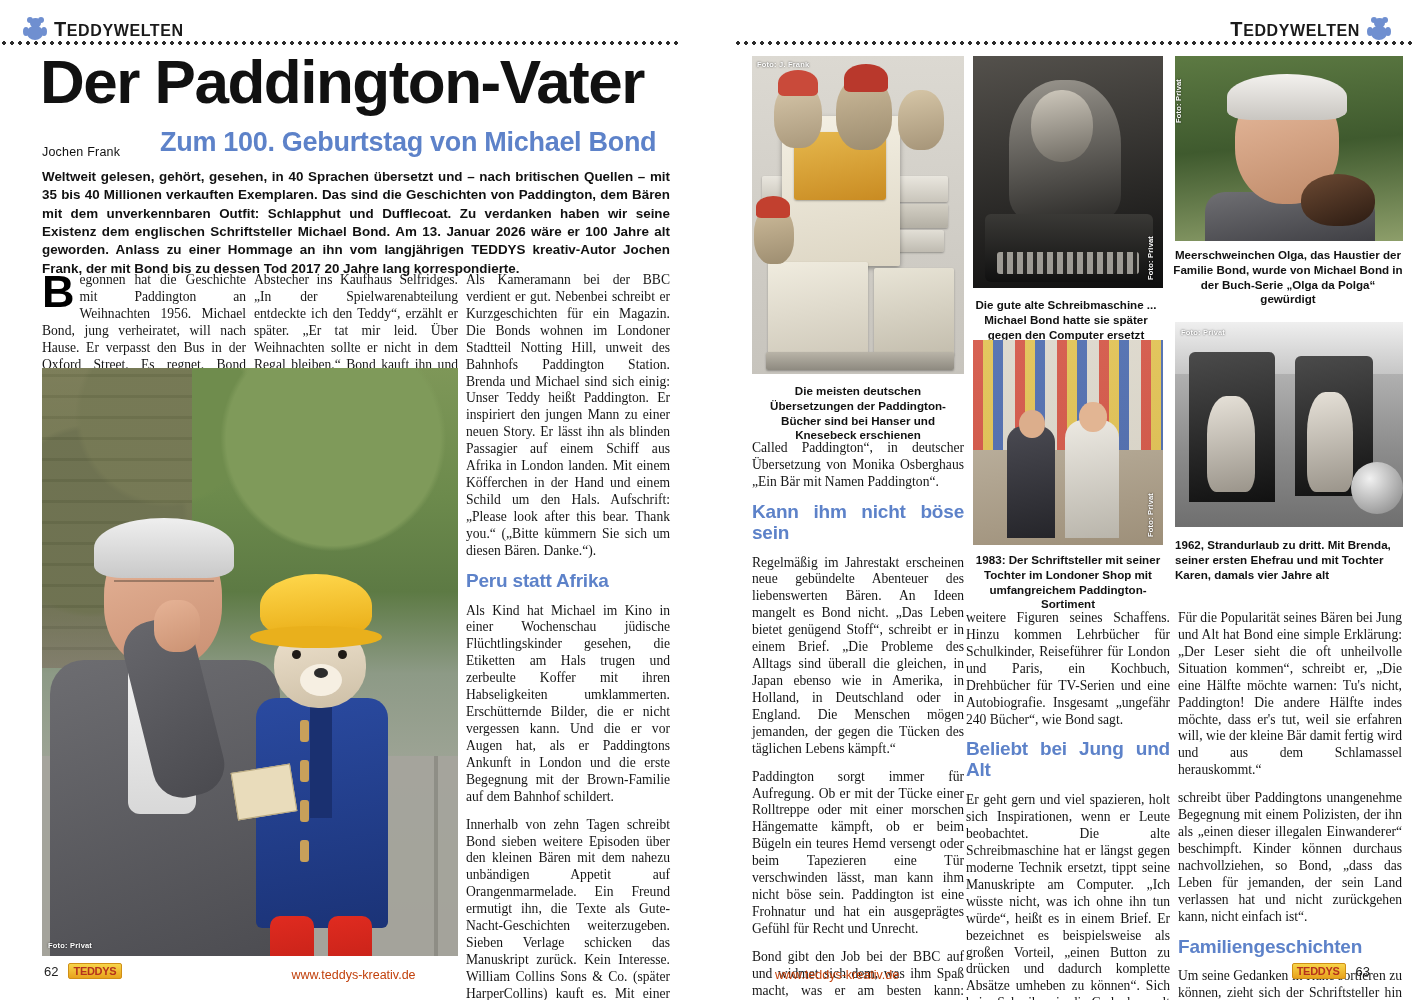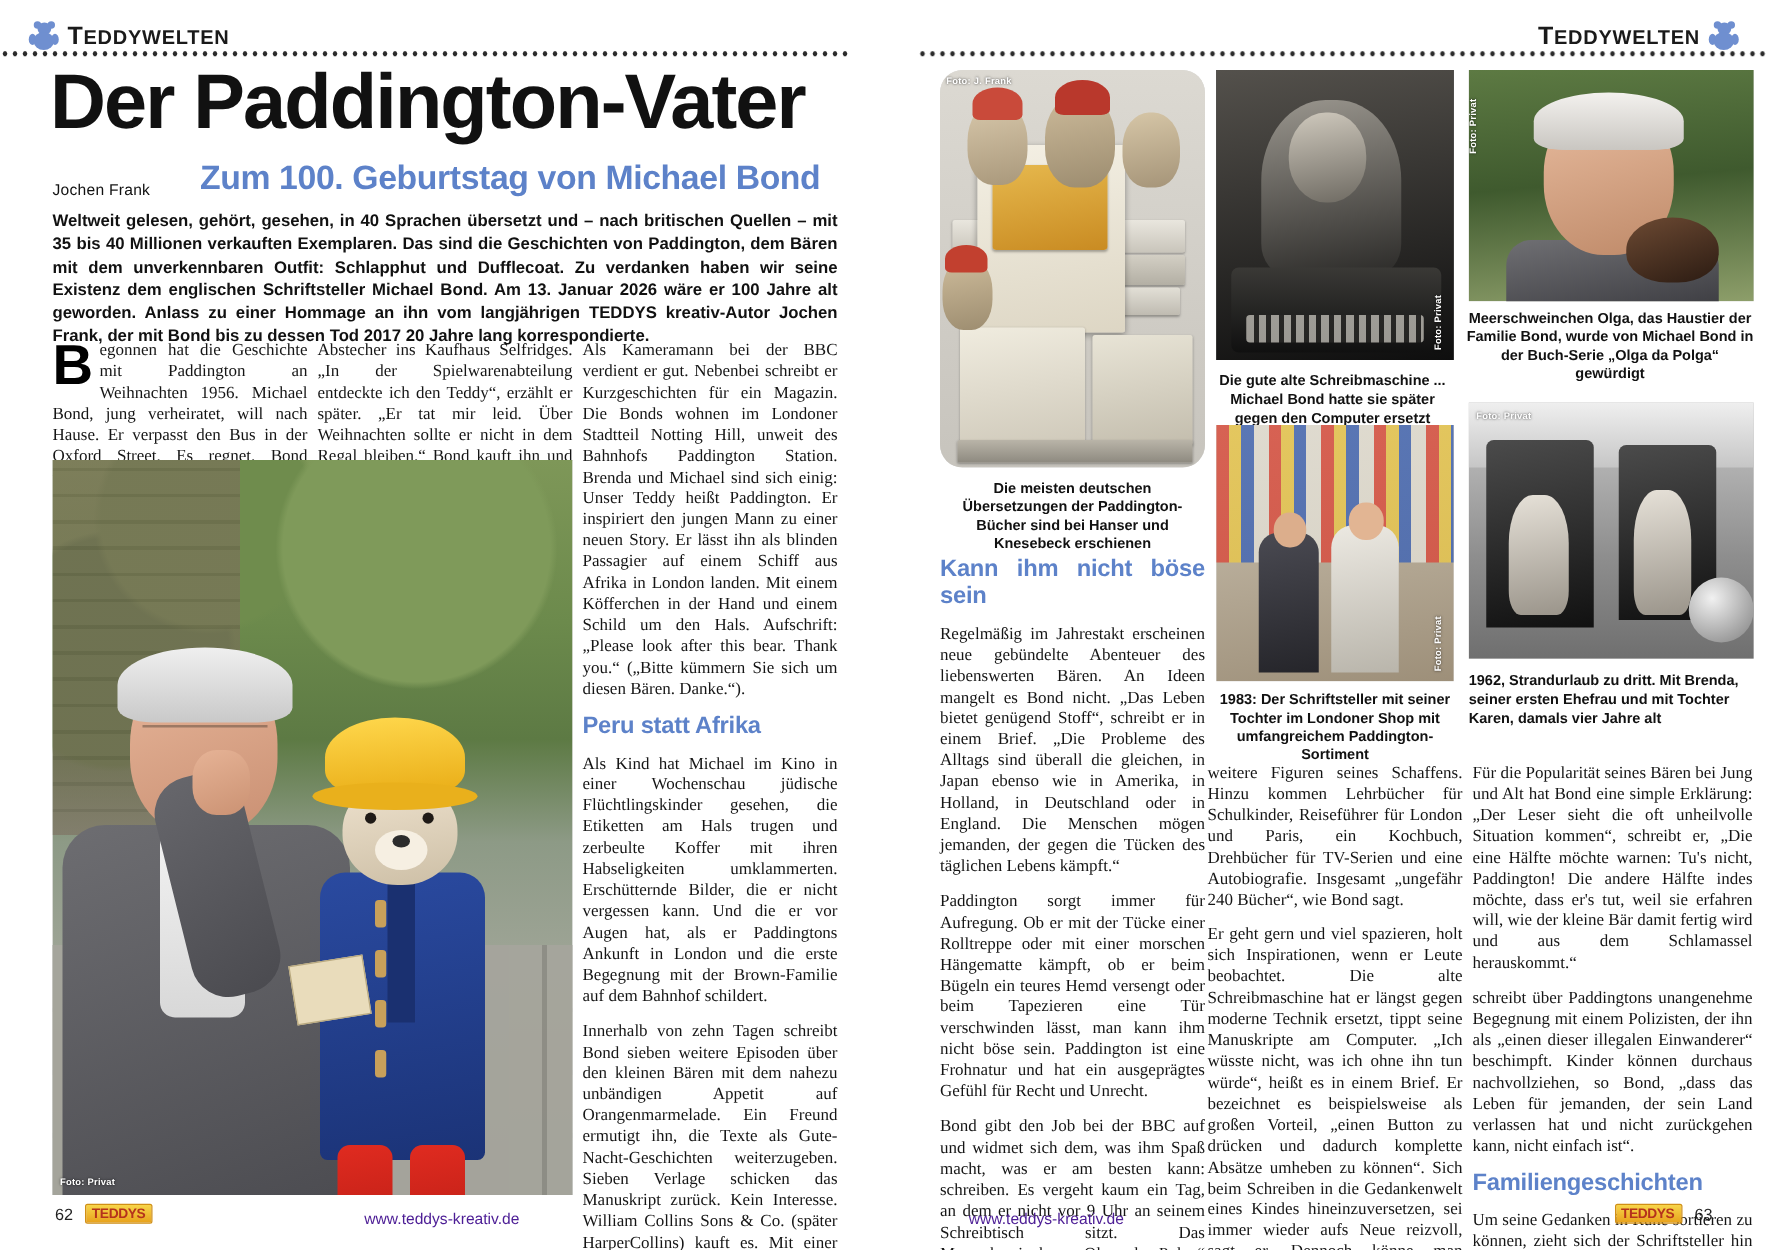--- a/index.html
+++ b/index.html
@@ -164,21 +164,21 @@
     background:linear-gradient(170deg,#2a4aa0,#1b3377);border-radius:20px 20px 6px 6px;}
   .bear-toggle{position:absolute;width:9px;height:22px;background:#c8a05a;border-radius:3px;left:258px;}
   .bear-lapel{position:absolute;left:268px;top:330px;width:22px;height:120px;background:#1a3070;}
   .bear-tag{position:absolute;left:192px;top:400px;width:58px;height:46px;
     background:#e9dcbb;border:1px solid #b9a97f;transform:rotate(-9deg);}
   .boot{position:absolute;width:44px;height:120px;background:linear-gradient(170deg,#e02b20,#a8170f);border-radius:10px 10px 16px 16px;}
   .boot.l{left:228px;top:548px;}
   .boot.r{left:286px;top:548px;}
 
   
-  #photo-books{left:752px;top:56px;width:212px;height:318px;border-radius:18px;}
+  #photo-books{left:752px;top:56px;width:212px;height:318px;}
   .books-bg{position:absolute;inset:0;background:linear-gradient(180deg,#dcd9d2,#c7c4bd);}
   .book{position:absolute;border-radius:2px;box-shadow:0 1px 2px rgba(0,0,0,.3);}
   .bear-s{position:absolute;border-radius:46% 46% 42% 42%;}
 
   
   #photo-typewriter{left:973px;top:56px;width:190px;height:232px;background:#202020;}
   .tw-bg{position:absolute;inset:0;background:linear-gradient(170deg,#54514c,#0e0e0e);}
   .tw-person{position:absolute;left:36px;top:24px;width:112px;height:140px;
     background:linear-gradient(170deg,#9a968e,#2b2a28);border-radius:46% 46% 18% 18%;}
   .tw-face{position:absolute;left:58px;top:34px;width:62px;height:72px;
@@ -231,21 +231,21 @@
   #cap-guinea{left:1172px;top:248px;width:232px;}
   #cap-shop{left:966px;top:553px;width:204px;}
   #cap-beach{left:1175px;top:538px;width:228px;}
 
   
   .footer{position:absolute;bottom:18px;height:22px;display:flex;align-items:center;gap:10px;
     font-family:"Liberation Sans",sans-serif;font-size:12.5px;color:#222;}
   #footer-left{left:44px;}
   #footer-right{right:44px;flex-direction:row-reverse;}
   .url{position:absolute;bottom:18px;font-family:"Liberation Sans",sans-serif;
-    font-size:12.5px;color:#4c1d95;}
+    font-size:12.5px;color:#c2410c;}
   #url-left{left:50%;transform:translateX(-50%);}
   #url-right{left:775px;}
   .teddys-logo{
     display:inline-block;padding:1px 5px 1px 4px;border-radius:2px;
     background:linear-gradient(180deg,#f7d54a,#e8a21c);
     font-family:"Liberation Sans",sans-serif;font-weight:700;font-size:11px;
     color:#b5321c;letter-spacing:-.3px;border:1px solid #d08f16;
     position:relative;top:0;
   }
   .pagenum{font-size:13px;}
@@ -401,28 +401,30 @@
       <div class="bch-chair bch-c1"></div>
       <div class="bch-chair bch-c2"></div>
       <div class="bch-fig" style="left:32px;top:74px;width:48px;height:96px"></div>
       <div class="bch-fig" style="left:132px;top:70px;width:46px;height:100px"></div>
       <div class="bch-ball"></div>
       <span class="credit" style="left:6px;top:6px">Foto: Privat</span>
     </div>
     <div class="caption right" id="cap-beach" style="left:468px;top:538px;width:228px">1962, Strandurlaub zu dritt. Mit Brenda, seiner ersten Ehefrau und mit Tochter Karen, damals vier Jahre alt</div>
 
     <div class="col" style="left:45px;top:440px;width:212px">
+      <p>Called Paddington“, in deutscher Übersetzung von Monika Osberghaus „Ein Bär mit Namen Paddington“.</p>
       <h3 class="sec">Kann ihm nicht böse sein</h3>
       <p>Regelmäßig im Jahrestakt erscheinen neue gebündelte Abenteuer des liebenswerten Bären. An Ideen mangelt es Bond nicht. „Das Leben bietet genügend Stoff“, schreibt er in einem Brief. „Die Probleme des Alltags sind überall die gleichen, in Japan ebenso wie in Amerika, in Holland, in Deutschland oder in England. Die Menschen mögen jemanden, der gegen die Tücken des täglichen Lebens kämpft.“</p>
       <p>Paddington sorgt immer für Aufregung. Ob er mit der Tücke einer Rolltreppe oder mit einer morschen Hängematte kämpft, ob er beim Bügeln ein teures Hemd versengt oder beim Tapezieren eine Tür verschwinden lässt, man kann ihm nicht böse sein. Paddington ist eine Frohnatur und hat ein ausgeprägtes Gefühl für Recht und Unrecht.</p>
       <p>Bond gibt den Job bei der BBC auf und widmet sich dem, was ihm Spaß macht, was er am besten kann: schreiben. Es vergeht kaum ein Tag, an dem er nicht vor 9 Uhr an seinem Schreibtisch sitzt. Das Meerschweinchen „Olga da Polga“ und „Monsieur Pamplemousse“, der französische Hobbydetektiv, sind</p>
     </div>
 
     <div class="col" style="left:259px;top:610px;width:204px">
       <p>weitere Figuren seines Schaffens. Hinzu kommen Lehrbücher für Schulkinder, Reiseführer für London und Paris, ein Kochbuch, Drehbücher für TV-Serien und eine Autobiografie. Insgesamt „ungefähr 240 Bücher“, wie Bond sagt.</p>
+      <h3 class="sec">Beliebt bei Jung und Alt</h3>
       <p>Er geht gern und viel spazieren, holt sich Inspirationen, wenn er Leute beobachtet. Die alte Schreibmaschine hat er längst gegen moderne Technik ersetzt, tippt seine Manuskripte am Computer. „Ich wüsste nicht, was ich ohne ihn tun würde“, heißt es in einem Brief. Er bezeichnet es beispielsweise als großen Vorteil, „einen Button zu drücken und dadurch komplette Absätze umheben zu können“. Sich beim Schreiben in die Gedankenwelt eines Kindes hineinzuversetzen, sei immer wieder aufs Neue reizvoll, sagt er. Dennoch könne man „brisante politische Themen“ kindgerecht verarbeiten. Bond</p>
     </div>
 
     <div class="col" style="left:471px;top:610px;width:224px">
       <p>Für die Popularität seines Bären bei Jung und Alt hat Bond eine simple Erklärung: „Der Leser sieht  die oft unheilvolle Situation kommen“, schreibt er, „Die eine Hälfte möchte warnen: Tu's nicht, Paddington! Die andere Hälfte indes möchte, dass er's tut, weil sie erfahren will, wie der kleine Bär damit fertig wird und aus dem Schlamassel herauskommt.“</p>
       <p>schreibt über Paddingtons unangenehme Begegnung mit einem Polizisten, der ihn als „einen dieser illegalen Einwanderer“ beschimpft. Kinder können durchaus nachvollziehen, so Bond, „dass das Leben für jemanden, der sein Land verlassen hat und nicht zurückgehen kann, nicht einfach ist“.</p>
       <h3 class="sec">Familiengeschichten</h3>
       <p>Um seine Gedanken in Ruhe sortieren zu können, zieht sich der Schriftsteller hin und wieder nach Paris in ein</p>
     </div>
 

